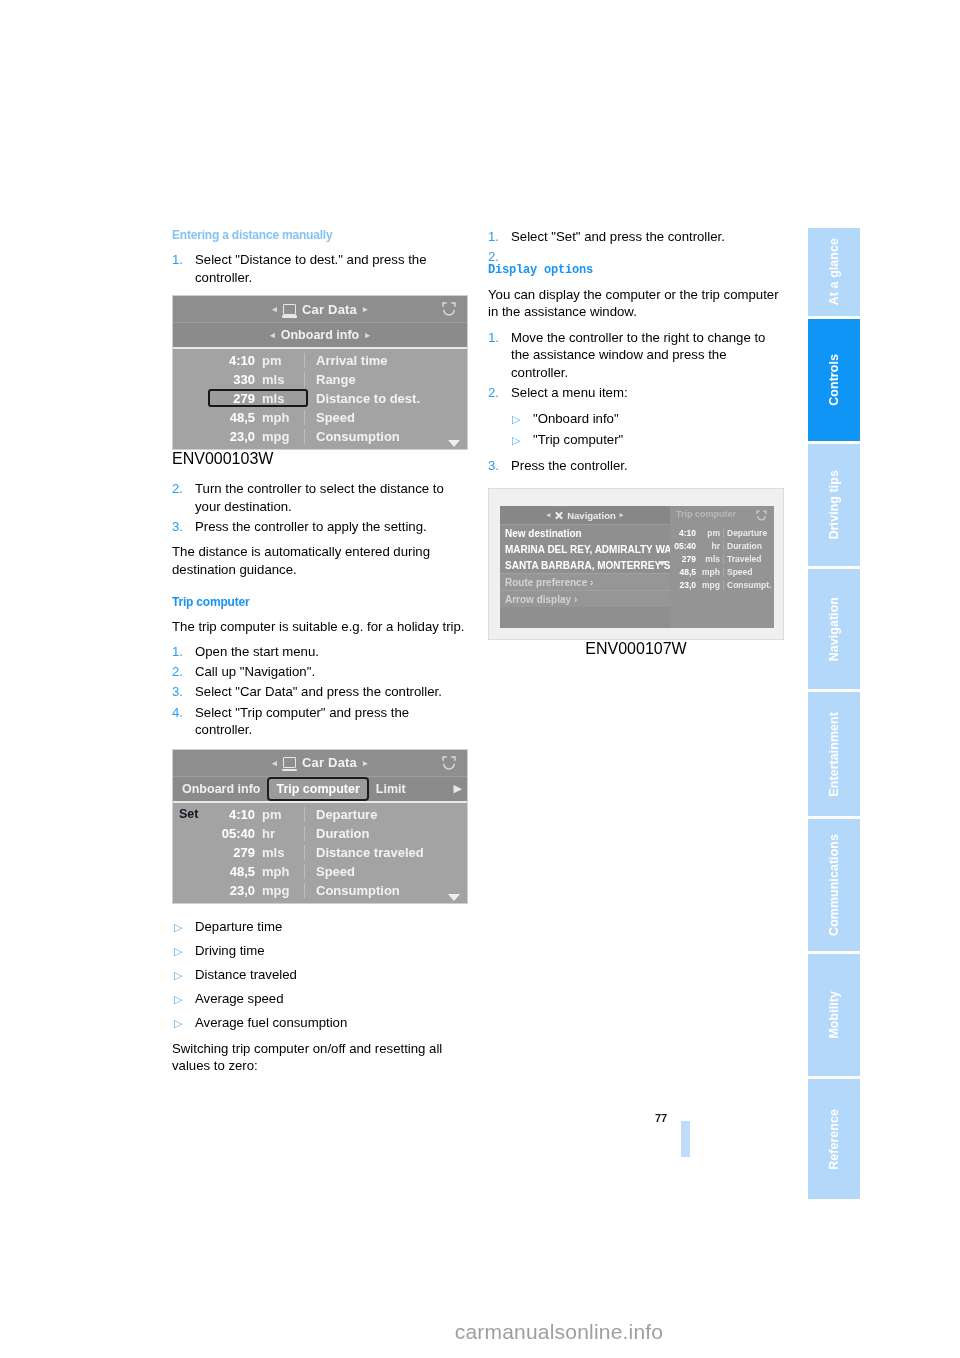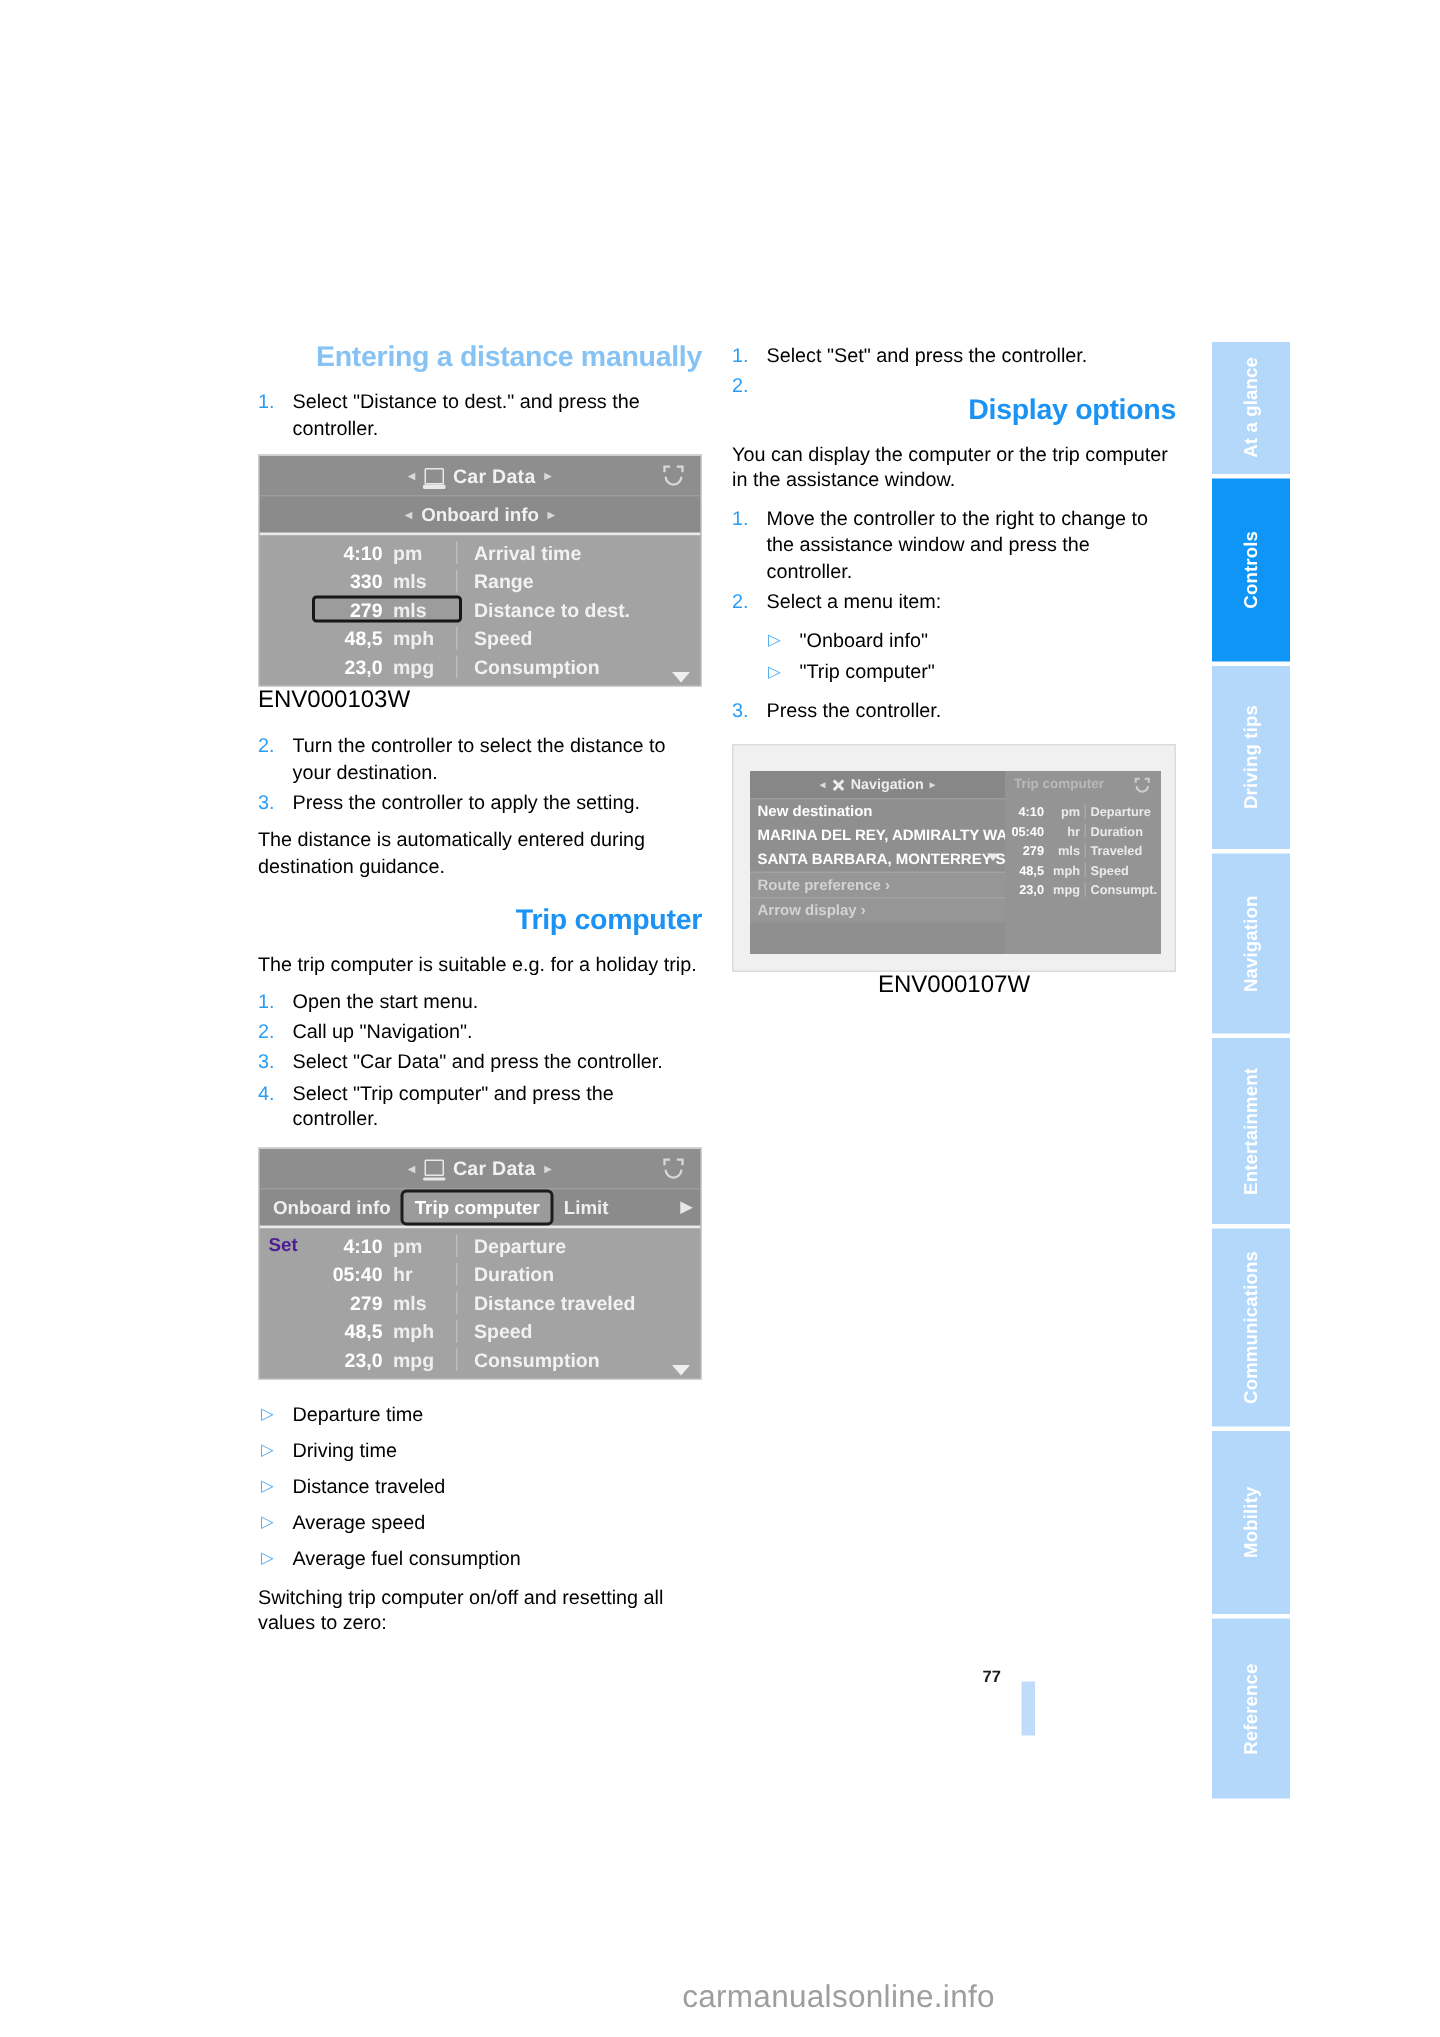--- a/index.html
+++ b/index.html
@@ -10,21 +10,21 @@
     position:relative;overflow:hidden;
   }
   .page{position:absolute;inset:0;}
 
   
   .col{position:absolute;width:296px;}
   .col-left{left:172px;top:228px;}
   .col-right{left:488px;top:228px;}
 
   h2.sec{
-    font-size:19px;font-weight:bold;margin:0 0 9px 0;letter-spacing:-0.2px;text-align:right;
+    font-size:12px;font-weight:bold;margin:0 0 9px 0;letter-spacing:-0.2px;
   }
   h2.sec.pale{color:#86c3f4;}
   h2.sec.bright{color:#1a93f5;}
 
   p.body{
     font-size:13.2px;line-height:17.6px;color:#000;margin:0 0 8px 0;
   }
   p.body.tight{margin-bottom:10px;}
 
   ol.steps{list-style:none;margin:0 0 8px 0;padding:0;}
@@ -95,21 +95,21 @@
     background:#9b9b9b;border:2px solid #1c1c1c;border-radius:4px;
     color:#ffffff;
   }
   .id-tabs .nxt{margin-left:auto;color:#e8e8e8;font-size:11px;padding-right:3px;}
 
   .id-rows{background:#a3a3a3;padding:2px 0 3px 0;position:relative;}
   .row{
     display:flex;align-items:center;height:19px;font-size:13px;font-weight:bold;
     color:#f0f0f0;position:relative;
   }
-  .row .set{width:31px;text-align:left;padding-left:6px;color:#4c1d95;box-sizing:border-box;font-size:12.5px;}
+  .row .set{width:31px;text-align:left;padding-left:6px;color:#0f172a;box-sizing:border-box;font-size:12.5px;}
   .row .val{width:58px;text-align:right;padding-right:7px;box-sizing:border-box;color:#ffffff;}
   .row .unit{width:42px;text-align:left;box-sizing:border-box;color:#efefef;}
   .row .lbl{flex:1;padding-left:11px;border-left:1px solid #bdbdbd;color:#f2f2f2;}
   .row.hl .box{
     position:absolute;left:35px;top:0px;width:100px;height:18px;
     border:2px solid #171717;border-radius:3px;background:#9c9c9c;box-sizing:border-box;
   }
   .row.hl .val,.row.hl .unit{position:relative;z-index:2;}
   .scroll-dn{
     position:absolute;right:7px;bottom:2px;width:0;height:0;
@@ -372,21 +372,21 @@
     <ol class="steps">
       <li>
         <span class="num">1.</span>
         <span>Select "Set" and press the controller.</span>
       </li>
       <li>
         <span class="num">2.</span>
       </li>
     </ol>
 
-    <h2 class="sec bright" style="margin-top:17px;">Display options</h2>
+    <h2 class="sec bright" style="margin-top:17px;font-family:Liberation Mono, monospace;">Display options</h2>
 
     <p class="body">You can display the computer or the trip computer in the assistance window.</p>
 
     <ol class="steps">
       <li>
         <span class="num">1.</span>
         <span>Move the controller to the right to change to the assistance window and press the controller.</span>
       </li>
       <li>
         <span class="num">2.</span>

